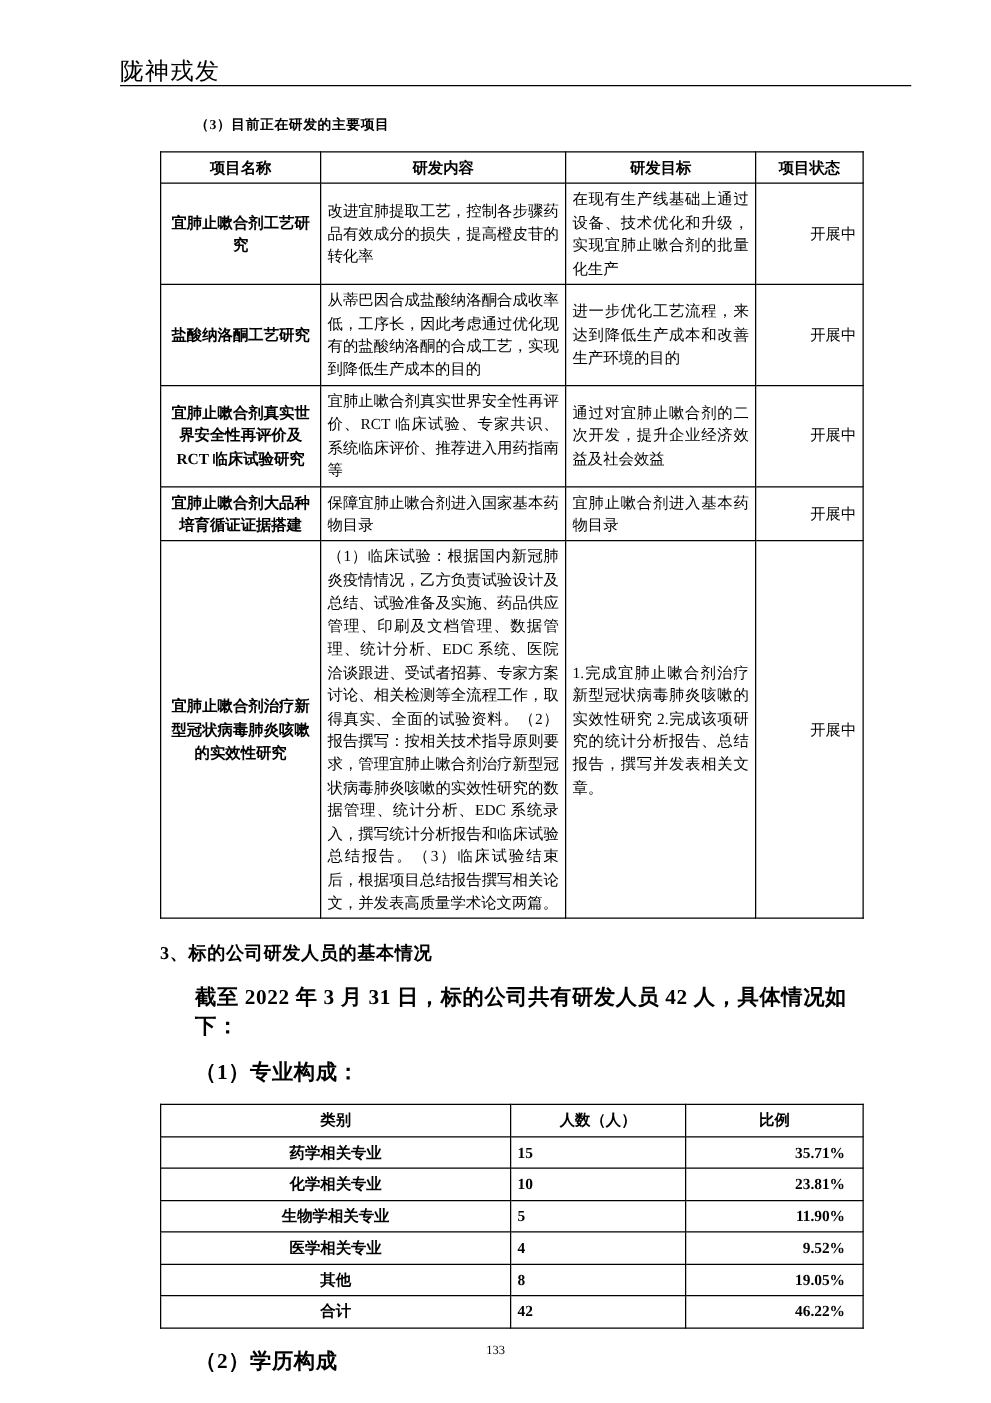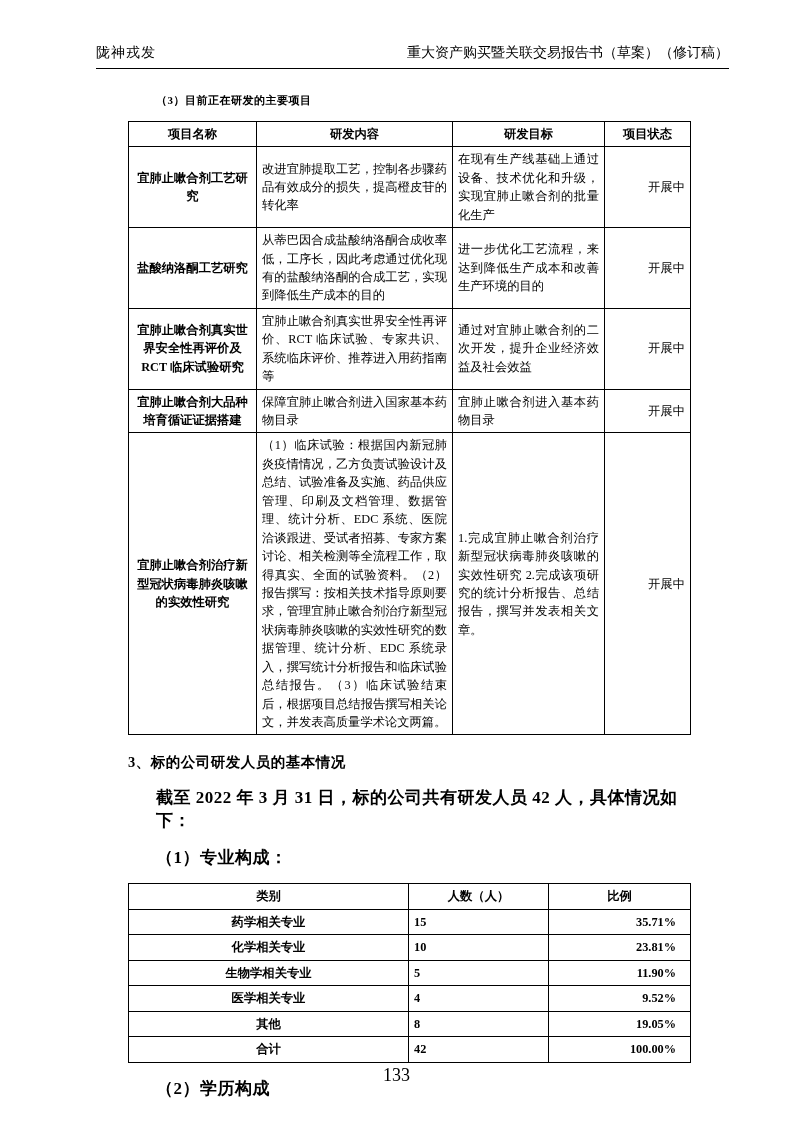--- a/index.html
+++ b/index.html
@@ -20,21 +20,21 @@
     overflow: hidden;
   }
   .header {
     position: absolute;
     top: 44px;
     left: 96px;
     right: 64px;
     display: flex;
     justify-content: space-between;
     align-items: flex-start;
-    font-size: 14px;
+    font-size: 19px;
     font-family: "Liberation Serif", "DejaVu Serif", serif;
     color: #000;
   }
   .header .left {
     letter-spacing: 1px;
   }
   .header .right {
     letter-spacing: 0px;
   }
   .header-rule {
@@ -124,31 +124,30 @@
     margin: 14px 0 14px 0;
     letter-spacing: 0.5px;
     padding-left: 28px;
   }
   .footer {
     position: absolute;
     bottom: 36px;
     left: 0;
     width: 100%;
     text-align: center;
-    font-size: 18px;
+    font-size: 10px;
   }
 </style>
 </head>
 <body>
 
 <div class="page">
 
   <div class="header">
     <div class="left">陇神戎发</div>
-    <div class="right">重大资产购买暨关联交易报告书（草案）（修订稿）</div>
   </div>
   <div class="header-rule"></div>
 
   <div class="content">
 
     <div class="para indent">（3）目前正在研发的主要项目</div>
 
     <table class="doc t1">
       <colgroup>
         <col class="c1">
@@ -239,21 +238,21 @@
           <td class="pct">9.52%</td>
         </tr>
         <tr>
           <td class="cat">其他</td>
           <td class="num">8</td>
           <td class="pct">19.05%</td>
         </tr>
         <tr>
           <td class="cat">合计</td>
           <td class="num">42</td>
-          <td class="pct">100.00%</td>
+          <td class="pct">46.22%</td>
         </tr>
       </tbody>
     </table>
 
     <div class="body-line">（2）学历构成</div>
 
   </div>
 
   <div class="footer">
     <span>133</span>

